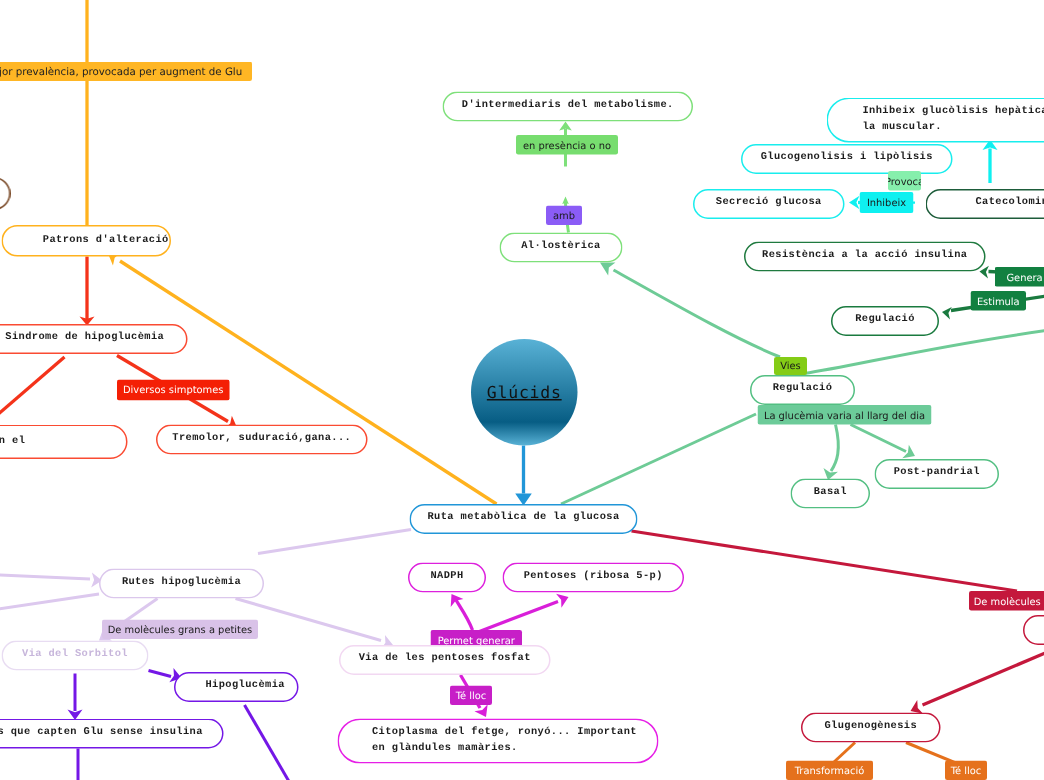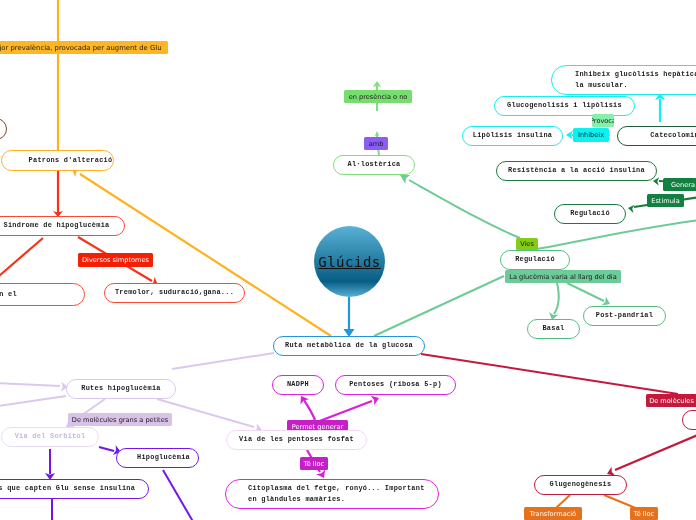--- a/index.html
+++ b/index.html
@@ -14,21 +14,21 @@
         border-radius:999px;background:#fff;display:flex;align-items:center;
         justify-content:center;text-align:center;
         font-family:"Liberation Mono", monospace;font-weight:bold;font-size:6.9px;
         letter-spacing:0.28px;color:#1c1c1c;line-height:1.6;white-space:pre;}
   .lbl{position:absolute;box-sizing:border-box;display:flex;align-items:center;
        justify-content:center;border-radius:1.5px;
        font-family:"DejaVu Sans", sans-serif;font-size:6.6px;color:#fff;
        white-space:nowrap;overflow:hidden;}
   .center-node{position:absolute;border-radius:50%;display:flex;align-items:center;
           justify-content:center;}
-  .center-node span{font-family:"DejaVu Sans Mono", monospace;font-size:14px;font-weight:normal;color:#111;
+  .center-node span{font-family:"DejaVu Sans Mono", monospace;font-size:11px;font-weight:normal;color:#111;
                text-decoration:underline;letter-spacing:0.5px;}
 </style>
 </head>
 <body>
 
 <div id="canvas">
   <svg id="edges" viewBox="0 0 696 520">
       <path d="M 58 -5 L 58 151" stroke="#ffb21e" stroke-width="2.2" fill="none" stroke-linecap="butt"></path>
       <path d="M 331 336 L 80 174" stroke="#ffb21e" stroke-width="2.2" fill="none" stroke-linecap="butt"></path>
       <polygon points="72,169 80.58593299426101,168.4691943688503 76.45225250482123,171.78207613722432 75.28674035192896,176.94967533041455" fill="#ffb21e"></polygon>
@@ -94,34 +94,35 @@
       <div class="lbl" style="left: -24px; top: 41px; width: 192px; height: 13px; background: rgb(255, 182, 36); color: rgb(34, 34, 34); font-size: 6.85px; justify-content: flex-start;">
         <span style="margin-left: -20px;">Diabetis: major prevalència, provocada per augment de Glu</span>
       </div>
       <div class="node" style="left: 1px; top: 150px; width: 113px; height: 21px; border-color: rgb(255, 178, 30); padding-left: 26px;"><span>Patrons d'alteració</span></div>
       <div class="node" style="left: -12px; top: 216px; width: 137px; height: 20px; border-color: rgb(250, 75, 50);"><span>Sindrome de hipoglucèmia</span></div>
       <div class="node" style="left: -80px; top: 283px; width: 165px; height: 23px; border-color: rgb(250, 75, 50); justify-content: flex-start; text-align: left; padding-left: 12px;"><span>Causes segons en el</span></div>
       <div class="lbl" style="left: 78px; top: 253px; width: 75px; height: 14px; background: rgb(244, 31, 5); color: rgb(255, 255, 255);">
         <span>Diversos simptomes</span>
       </div>
       <div class="node" style="left: 104px; top: 283px; width: 141px; height: 20px; border-color: rgb(250, 75, 50);"><span>Tremolor, suduració,gana...</span></div>
+      <div class="node" style="left: 295px; top: 61px; width: 167px; height: 20px; border-color: rgb(126, 224, 122);"><span>D'intermediaris del metabolisme.</span></div>
       <div class="lbl" style="left: 344px; top: 90px; width: 68px; height: 13px; background: rgb(119, 221, 111); color: rgb(26, 26, 26);">
         <span>en presència o no</span>
       </div>
       <div class="lbl" style="left: 364px; top: 137px; width: 24px; height: 13px; background: #8b5cf6; color: rgb(26, 26, 26);">
         <span>amb</span>
       </div>
       <div class="node" style="left: 333px; top: 155px; width: 82px; height: 20px; border-color: rgb(126, 224, 122);"><span>Al·lostèrica</span></div>
       <div class="node" style="left: 551px; top: 65px; width: 185px; height: 30px; border-color: rgb(25, 237, 237); justify-content: flex-start; text-align: left; padding-left: 23px;"><span>Inhibeix glucòlisis hepàtica,
 la muscular.</span></div>
       <div class="node" style="left: 494px; top: 96px; width: 141px; height: 20px; border-color: rgb(25, 237, 237);"><span>Glucogenolisis i lipòlisis</span></div>
       <div class="lbl" style="left: 592px; top: 114px; width: 22px; height: 13px; background: #86efac; color: rgb(26, 26, 26);">
         <span>Provoca</span>
       </div>
-      <div class="node" style="left: 462px; top: 126px; width: 101px; height: 20px; border-color: rgb(25, 237, 237);"><span>Lipòlisis insulina</span></div>
+      <div class="node" style="left: 462px; top: 126px; width: 101px; height: 20px; border-color: rgb(25, 237, 237);"><span>Secreció glucosa</span></div>
       <div class="lbl" style="left: 573px; top: 128px; width: 36px; height: 14px; background: rgb(15, 240, 240); color: rgb(26, 26, 26);">
         <span>Inhibeix</span>
       </div>
       <div class="node" style="left: 617px; top: 126px; width: 124px; height: 20px; border-color: rgb(29, 92, 58);"><span>Catecolomines</span></div>
       <div class="node" style="left: 496px; top: 161px; width: 161px; height: 20px; border-color: rgb(31, 122, 63);"><span>Resistència a la acció insulina</span></div>
       <div class="lbl" style="left: 663px; top: 178px; width: 40px; height: 13px; background: rgb(18, 128, 64); color: rgb(255, 255, 255);">
         <span>Genera</span>
       </div>
       <div class="lbl" style="left: 647px; top: 194px; width: 37px; height: 13px; background: rgb(18, 128, 64); color: rgb(255, 255, 255);">
         <span>Estimula</span>

